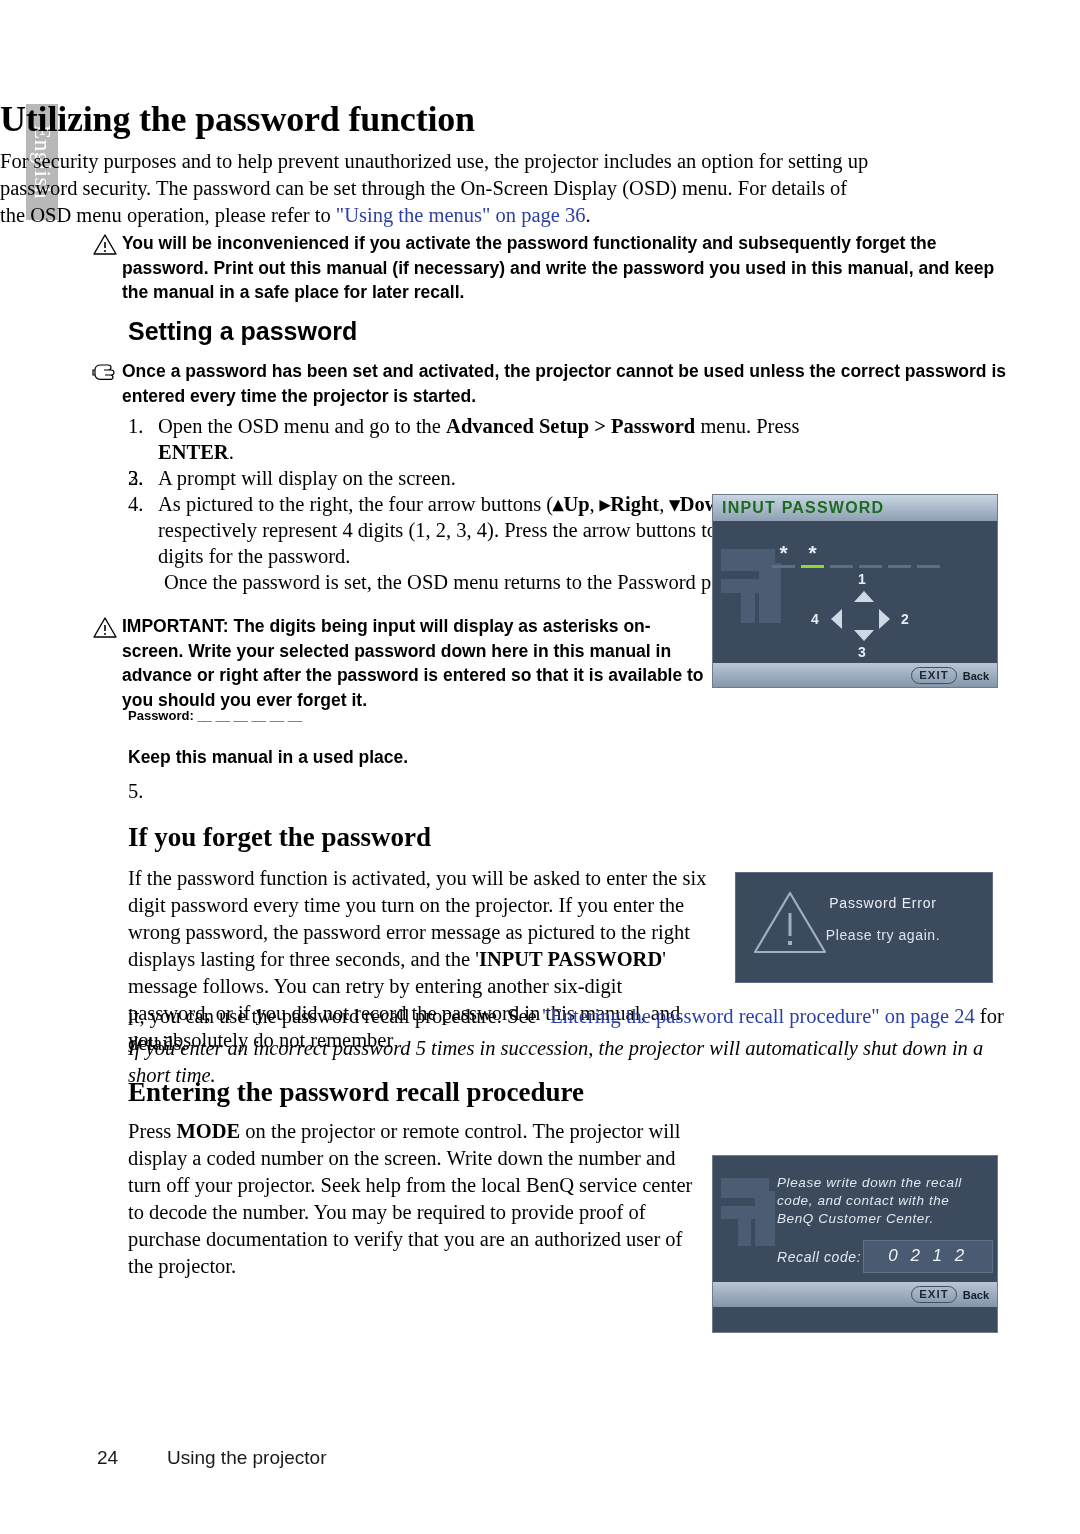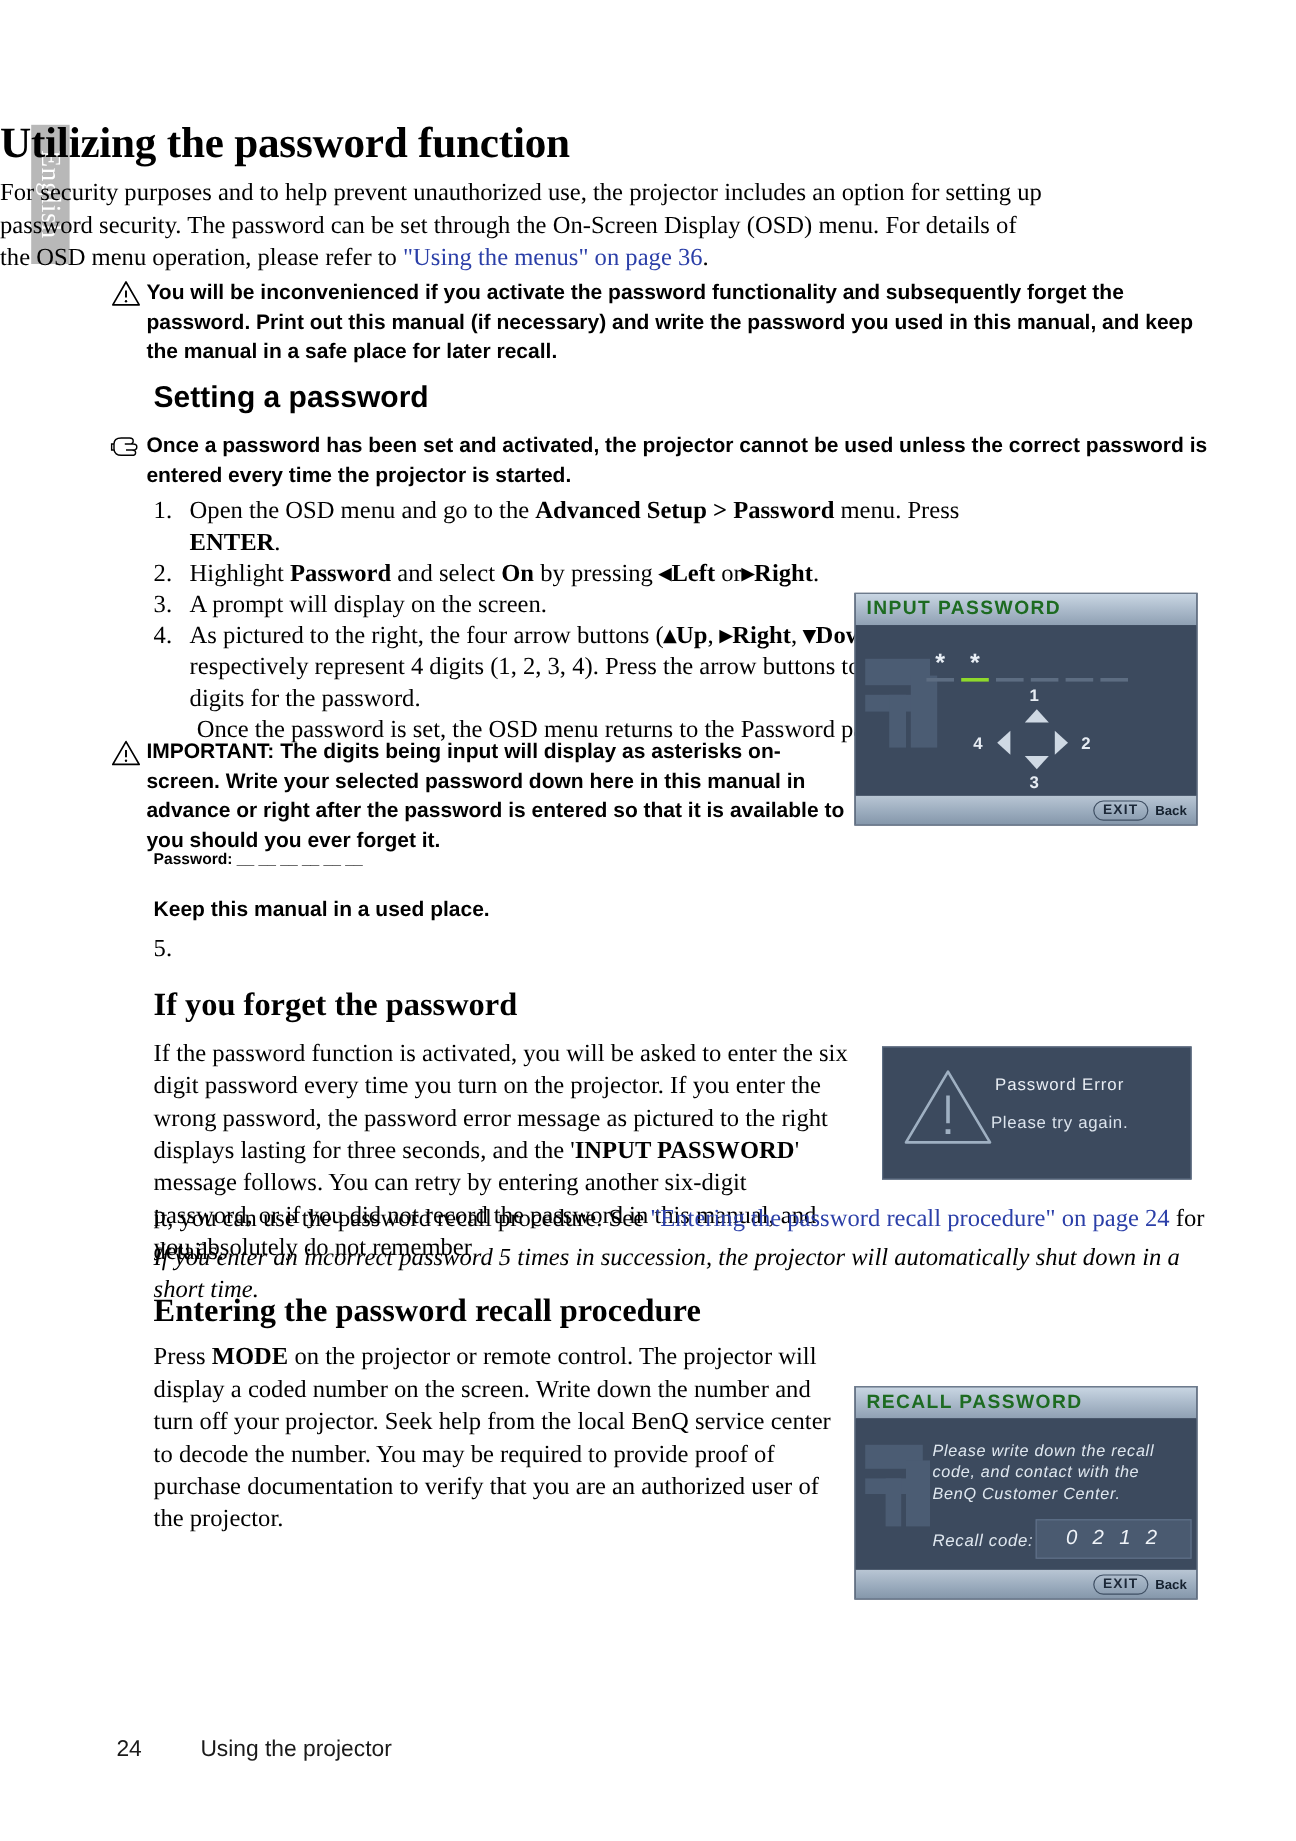--- a/index.html
+++ b/index.html
@@ -417,21 +417,20 @@
   <div class="note-text">Once a password has been set and activated, the projector cannot be used unless the correct password is entered every time the projector is started.</div>
 </div>
 
 <div class="steps">
   <div class="step">
     <span class="num">1.</span>
     <span class="txt"><span>Open the OSD menu and go to the </span><b>Advanced Setup &gt; Password</b><span> menu. Press </span><b>ENTER</b><span>.</span></span>
   </div>
   <div class="step">
     <span class="num">2.</span>
-    <span class="txt"><span>Highlight </span><b>Password</b><span> and select </span><b>On</b><span> by pressing </span><b>◂Left</b><span> or</span><b>▸Right</b><span>.</span></span>
   </div>
   <div class="step">
     <span class="num">3.</span>
     <span class="txt"><span>A prompt will display on the screen.</span></span>
   </div>
   <div class="step">
     <span class="num">4.</span>
     <span class="txt"><span>As pictured to the right, the four arrow buttons (</span><b>▴Up</b><span>, </span><b>▸Right</b><span>, </span><b>▾Down</b><span>, </span><b>◂Left</b><span>) respectively represent 4 digits (1, 2, 3, 4). Press the arrow buttons to enter six digits for the password.</span></span>
     <div class="sub">Once the password is set, the OSD menu returns to the Password page.</div>
   </div>
@@ -531,21 +530,20 @@
         <path d="M38 4 L73 63 L3 63 Z" fill="none" stroke="#9fb0c2" stroke-width="2.2" stroke-linejoin="round"></path>
         <line x1="38" y1="24" x2="38" y2="47" stroke="#9fb0c2" stroke-width="3"></line>
         <rect x="36" y="52" width="4" height="4" fill="#9fb0c2"></rect>
       </svg>
   </div>
   <div class="err-title">Password Error</div>
   <div class="err-sub">Please try again.</div>
 </div>
 
 <div class="osd" style="left:712px; top:1155px; width:286px; height:178px;">
-  <div class="osd-title">RECALL PASSWORD</div>
   <div class="osd-body" style="height:126px;font-style:italic;">
 
     <div class="padlock" style="top:22px; width:56px; height:72px;">
       <div class="shackle" style="left:2px; top:0px; width:48px; height:20px;"></div>
       <div class="shackle" style="left:2px; top:28px; width:48px; height:13px;"></div>
       <div class="shackle" style="left:19px; top:28px; width:13px; height:40px;"></div>
       <div class="shackle" style="left:36px; top:13px; width:20px; height:55px;"></div>
     </div>
 
     <div class="recall-msg">Please write down the recall code, and contact with the BenQ Customer Center.</div>

